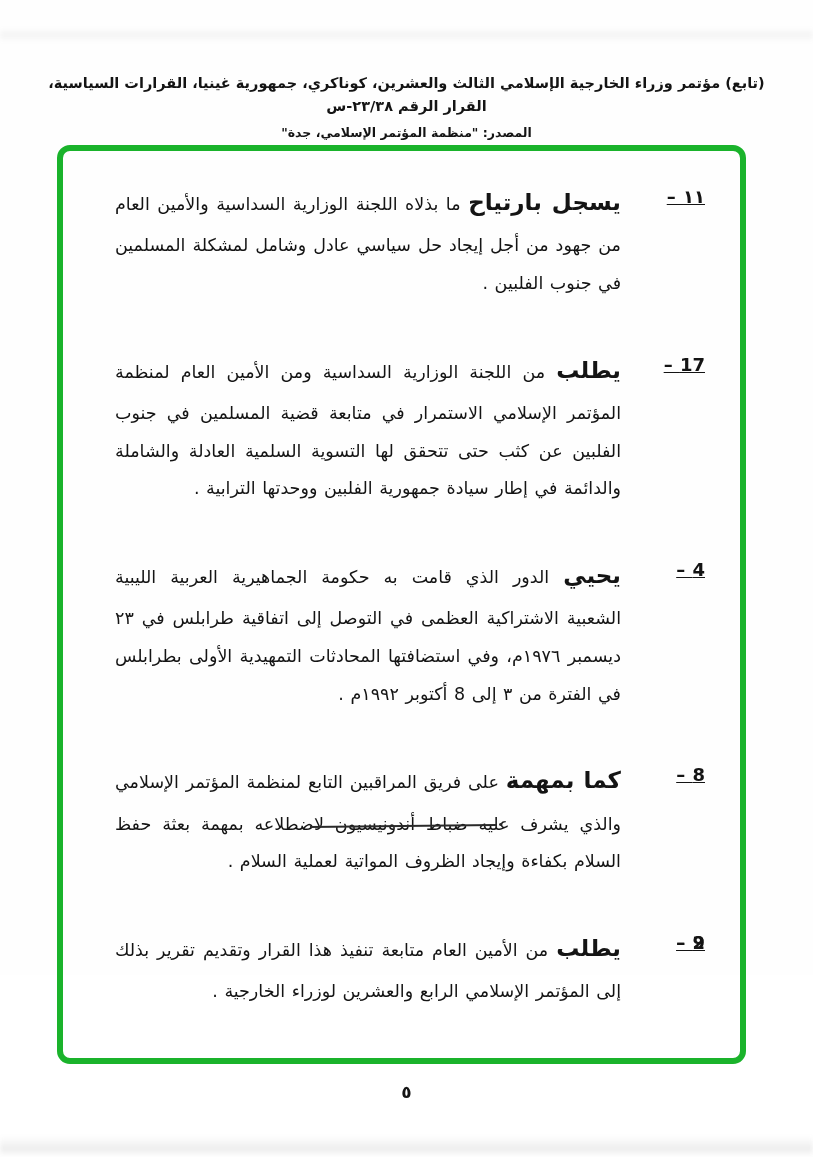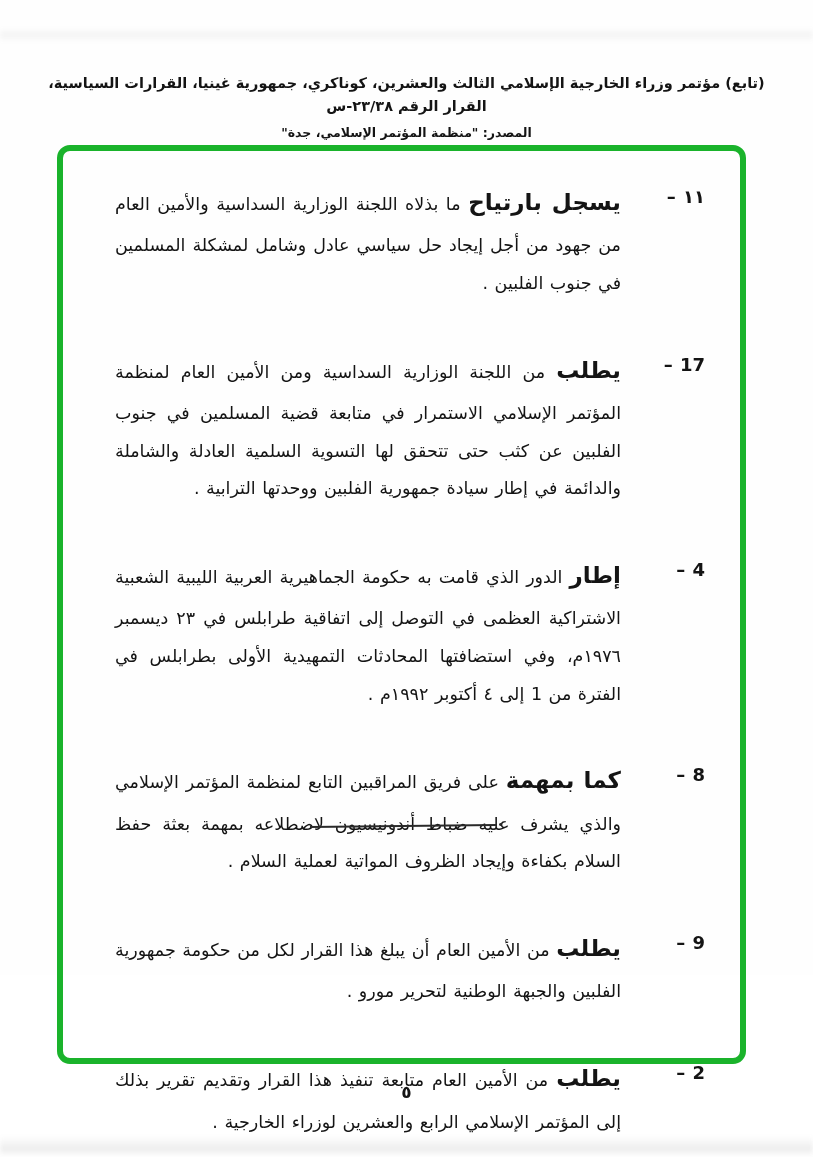--- a/index.html
+++ b/index.html
@@ -83,20 +83,21 @@
     font-weight: 500;
     word-spacing: 1px;
   }
   .para .num {
     position: absolute;
     right: 0;
     top: 0;
     font-weight: 700;
     font-size: 18px;
     white-space: nowrap;
+    text-decoration: underline;
   }
   .para .lead {
     font-weight: 800;
     font-size: 23px;
   }
 
   
   .divider {
     position: absolute;
     left: 310px;
@@ -149,31 +150,30 @@
     <span class="body-text"><b class="lead">يسجل بارتياح</b> <span class="rest">ما بذلاه اللجنة الوزارية السداسية والأمين العام من جهود من أجل إيجاد حل سياسي عادل وشامل لمشكلة المسلمين في جنوب الفلبين .</span></span>
   </div>
 
   <div class="para">
     <span class="num">17 –</span>
     <span class="body-text"><b class="lead">يطلب</b> <span class="rest">من اللجنة الوزارية السداسية ومن الأمين العام لمنظمة المؤتمر الإسلامي الاستمرار في متابعة قضية المسلمين في جنوب الفلبين عن كثب حتى تتحقق لها التسوية السلمية العادلة والشاملة والدائمة في إطار سيادة جمهورية الفلبين ووحدتها الترابية .</span></span>
   </div>
 
   <div class="para">
     <span class="num">4 –</span>
-    <span class="body-text"><b class="lead">إطار</b> <span class="rest">الدور الذي قامت به حكومة الجماهيرية العربية الليبية الشعبية الاشتراكية العظمى في التوصل إلى اتفاقية طرابلس في ٢٣ ديسمبر ١٩٧٦م، وفي استضافتها المحادثات التمهيدية الأولى بطرابلس في الفترة من 1 إلى ٤ أكتوبر ١٩٩٢م .</span></span>
+    <span class="body-text"><b class="lead">يحيي</b> <span class="rest">الدور الذي قامت به حكومة الجماهيرية العربية الليبية الشعبية الاشتراكية العظمى في التوصل إلى اتفاقية طرابلس في ٢٣ ديسمبر ١٩٧٦م، وفي استضافتها المحادثات التمهيدية الأولى بطرابلس في الفترة من ٣ إلى 8 أكتوبر ١٩٩٢م .</span></span>
   </div>
 
   <div class="para">
     <span class="num">8 –</span>
     <span class="body-text"><b class="lead">كما بمهمة</b> <span class="rest">على فريق المراقبين التابع لمنظمة المؤتمر الإسلامي والذي يشرف عليه ضباط أندونيسيون لاضطلاعه بمهمة بعثة حفظ السلام بكفاءة وإيجاد الظروف المواتية لعملية السلام .</span></span>
   </div>
 
   <div class="para">
     <span class="num">9 –</span>
-    <span class="body-text"><b class="lead">يطلب</b> <span class="rest">من الأمين العام أن يبلغ هذا القرار لكل من حكومة جمهورية الفلبين والجبهة الوطنية لتحرير مورو .</span></span>
   </div>
 
   <div class="para">
     <span class="num">2 –</span>
     <span class="body-text"><b class="lead">يطلب</b> <span class="rest">من الأمين العام متابعة تنفيذ هذا القرار وتقديم تقرير بذلك إلى المؤتمر الإسلامي الرابع والعشرين لوزراء الخارجية .</span></span>
   </div>
 </div>
 
   <div class="divider"></div>
 

